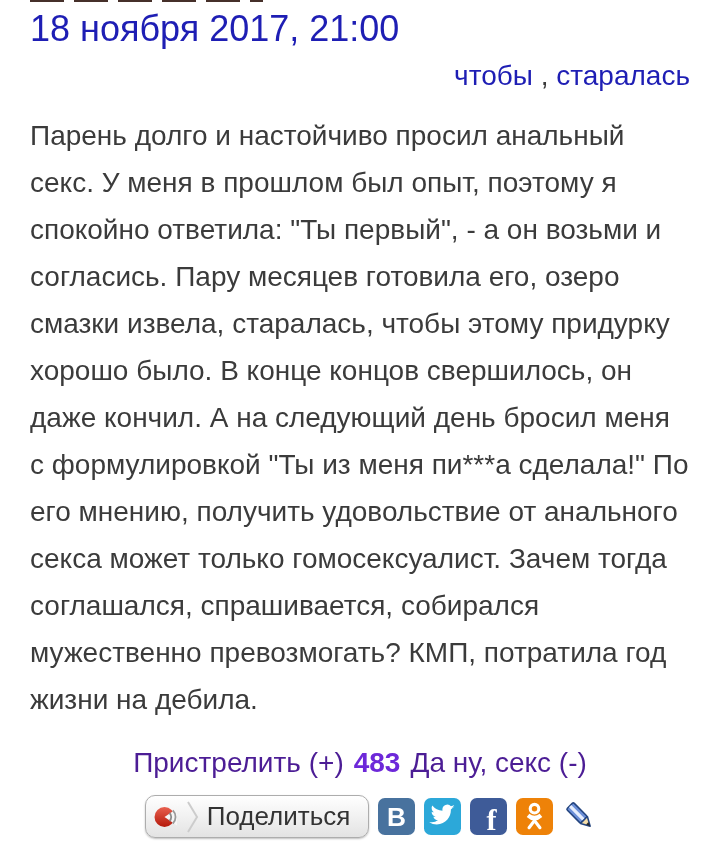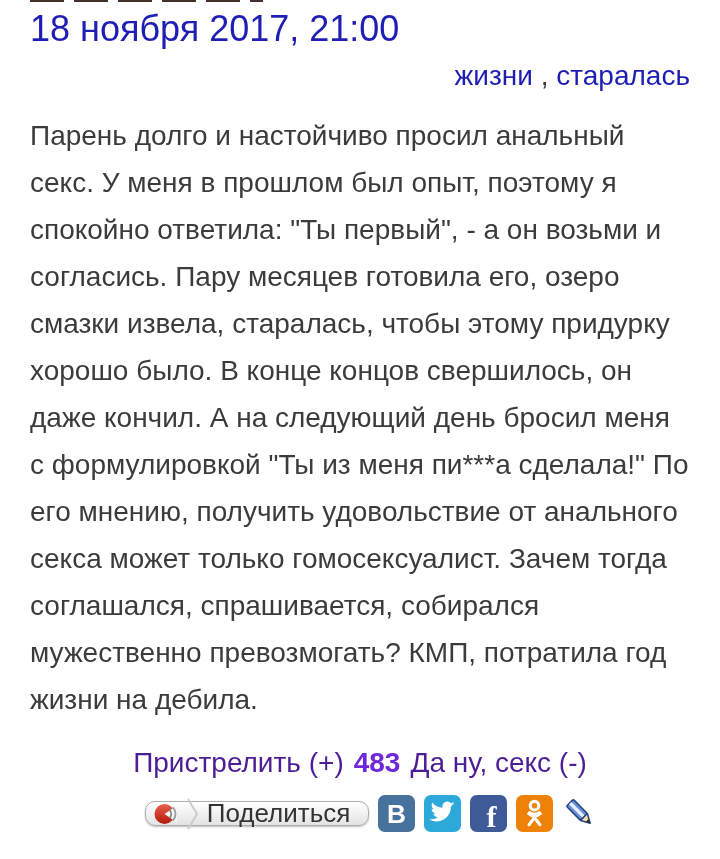--- a/index.html
+++ b/index.html
@@ -47,21 +47,21 @@
   .vote-link { color: #4c1d95; text-decoration: none; cursor: pointer; }
   .vote-count { color: #6d28d9; font-weight: bold; margin: 0 10px; }
 
   .share-row {
     margin-top: 15px;
     display: flex; justify-content: center; align-items: center;
     gap: 9px;
   }
   .share-button {
     display: flex; align-items: center;
-    height: 25px; padding: 0 18px 0 7px;
+    height: 43px; padding: 0 18px 0 7px;
     border: 1px solid #adadad; border-radius: 10px;
     background: linear-gradient(#ffffff, #e3e3e3);
     box-shadow: 0 1px 2px rgba(0,0,0,0.25);
     cursor: pointer;
     margin-left: 24px;
   }
   .share-button .divider { margin: 0 8px 0 6px; }
   .share-button-label { font-size: 26px; color: #333333; }
   .sicon { width: 37px; height: 37px; display: block; cursor: pointer; }
   .sicon-btn { width: 28px; height: 28px; display: block; }
@@ -70,21 +70,21 @@
 <body>
 
 <div class="top-clip"></div>
 
 <div class="container">
 
   <div class="date-row">
     <a class="date-link">18 ноября 2017, 21:00</a>
   </div>
 
-  <div class="tags-row"><a class="tag-link">жизни</a><span class="tag-sep"> , </span><a class="tag-link">старалась</a>
+  <div class="tags-row"><a class="tag-link">чтобы</a><span class="tag-sep"> , </span><a class="tag-link">старалась</a>
   </div>
 
   <div class="post-text">Парень долго и настойчиво просил анальный секс. У меня в прошлом был опыт, поэтому я спокойно ответила: "Ты первый", - а он возьми и согласись. Пару месяцев готовила его, озеро смазки извела, старалась, чтобы этому придурку хорошо было. В конце концов свершилось, он даже кончил. А на следующий день бросил меня с формулировкой "Ты из меня пи***а сделала!" По его мнению, получить удовольствие от анального секса может только гомосексуалист. Зачем тогда соглашался, спрашивается, собирался мужественно превозмогать? КМП, потратила год жизни на дебила.</div>
 
   <div class="vote-row"><a class="vote-link">Пристрелить (+)</a><span class="vote-count">483</span><a class="vote-link">Да ну, секс (-)</a>
   </div>
 
   <div class="share-row">
 
     <div class="share-button">

